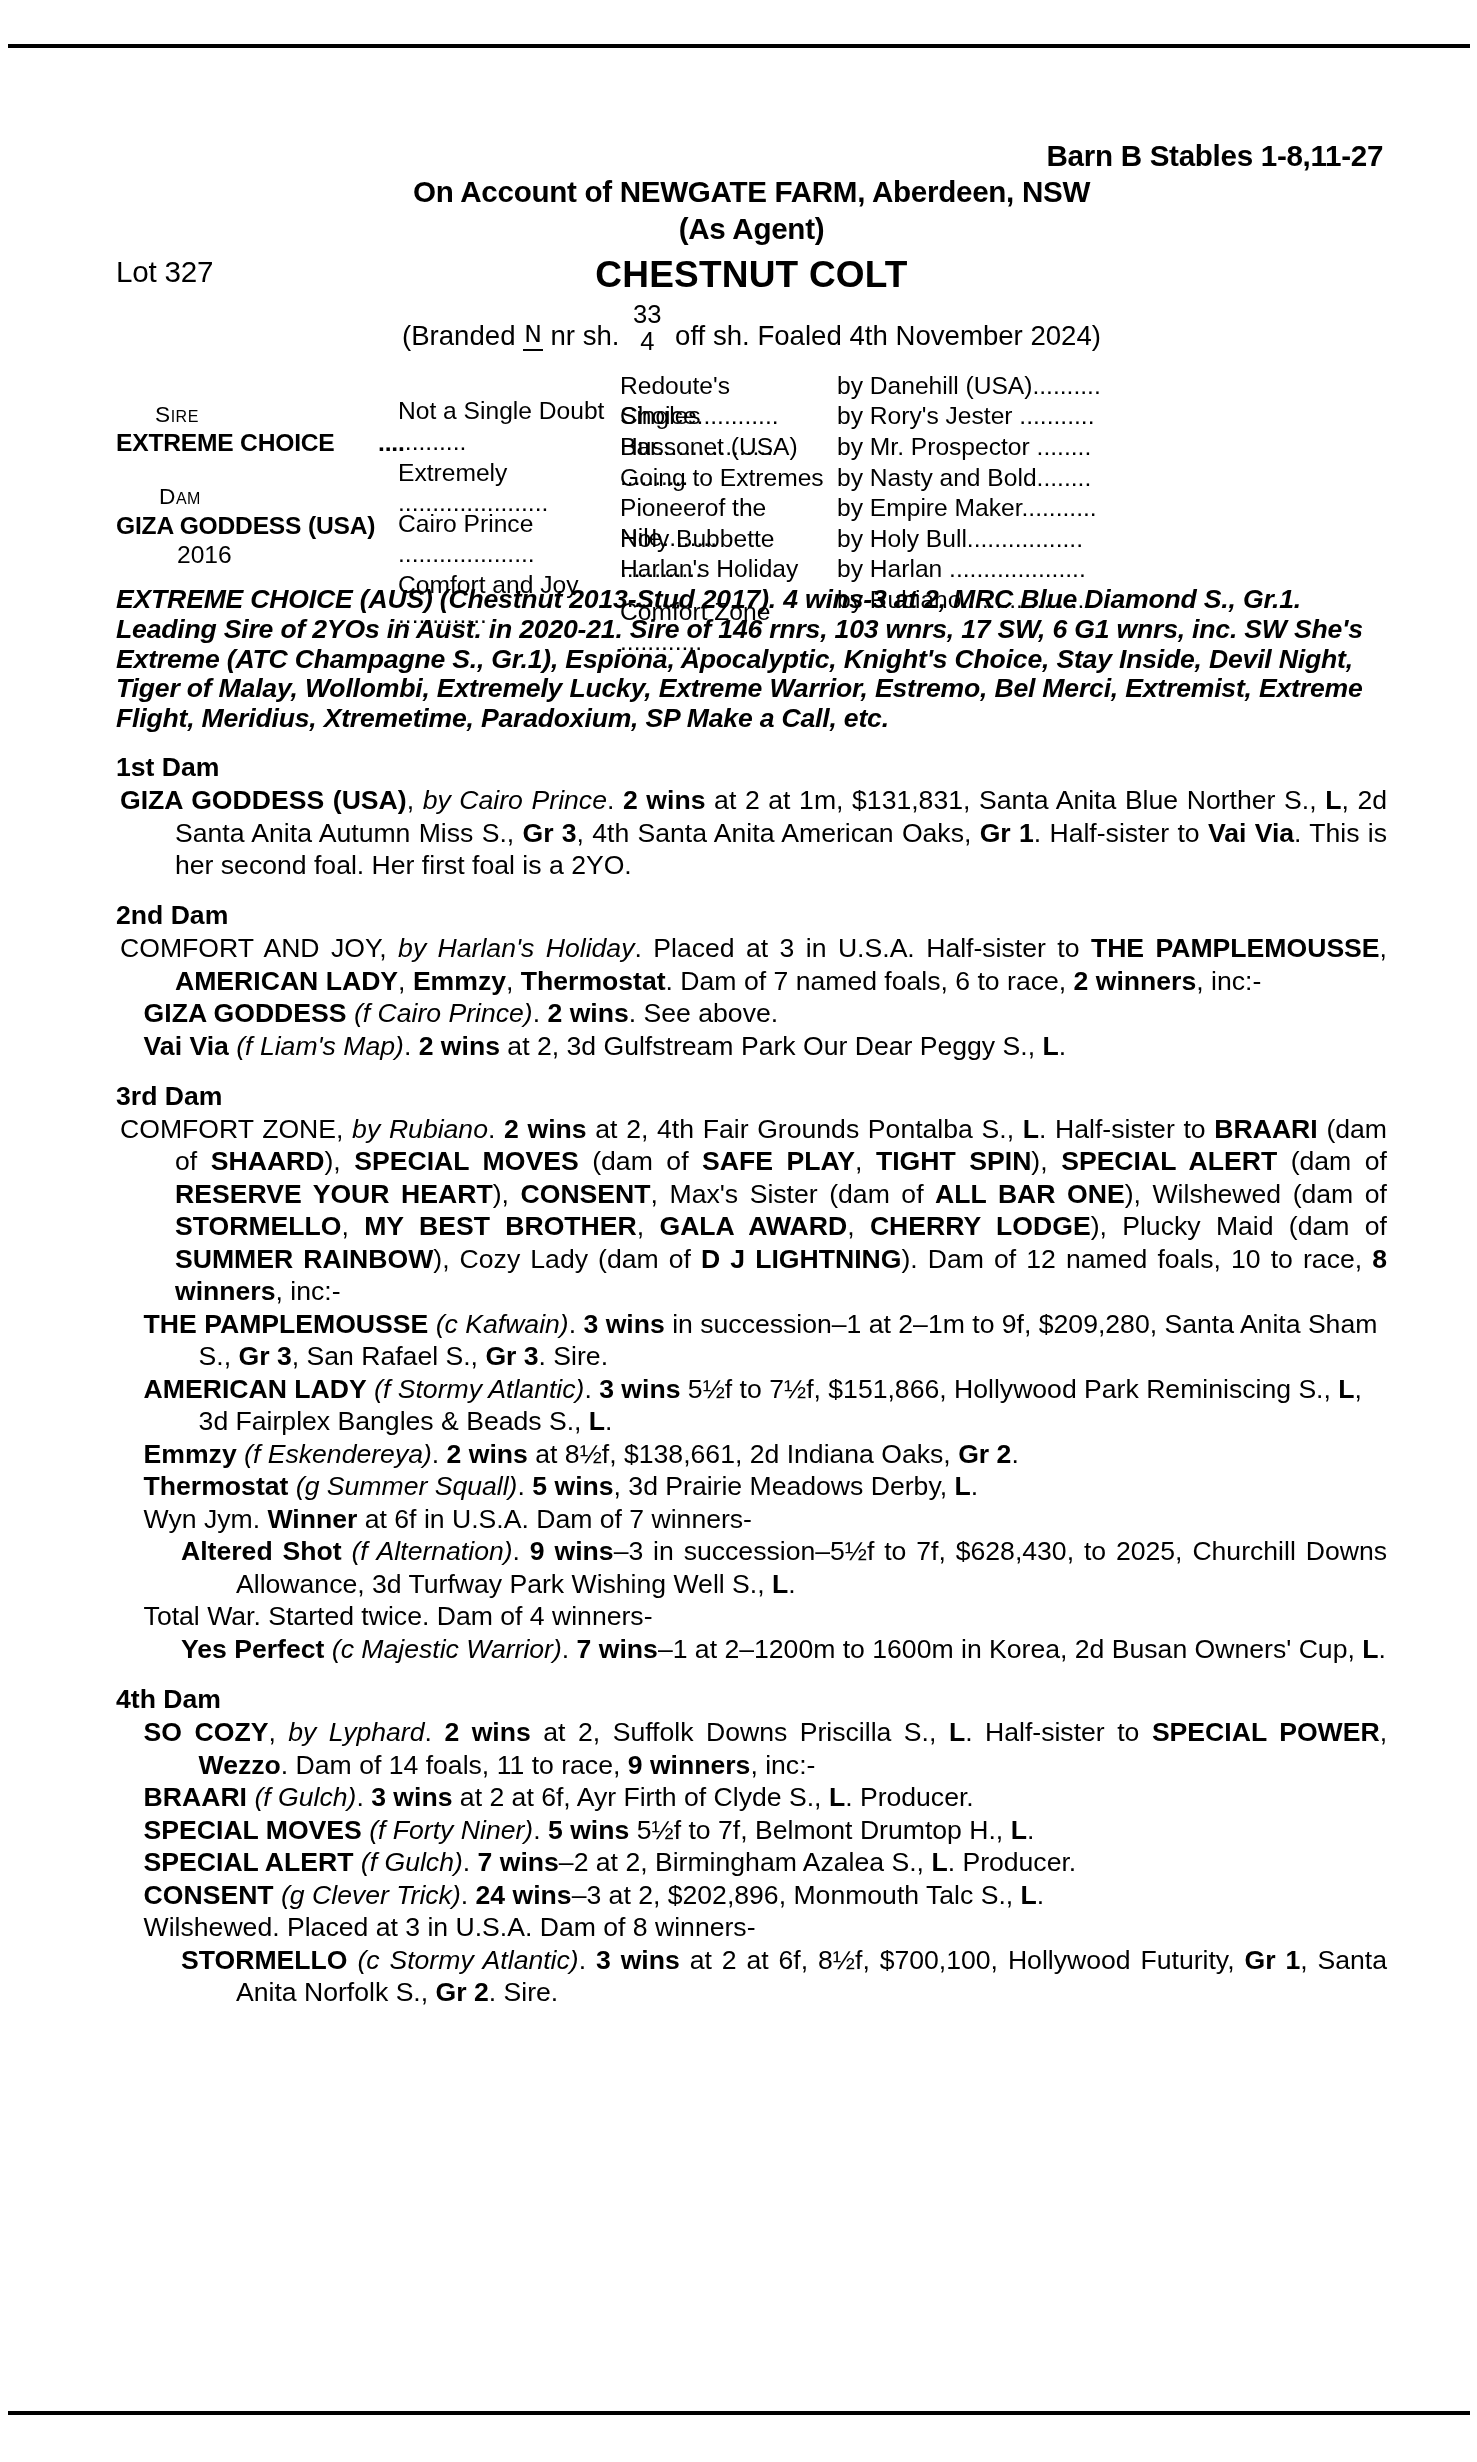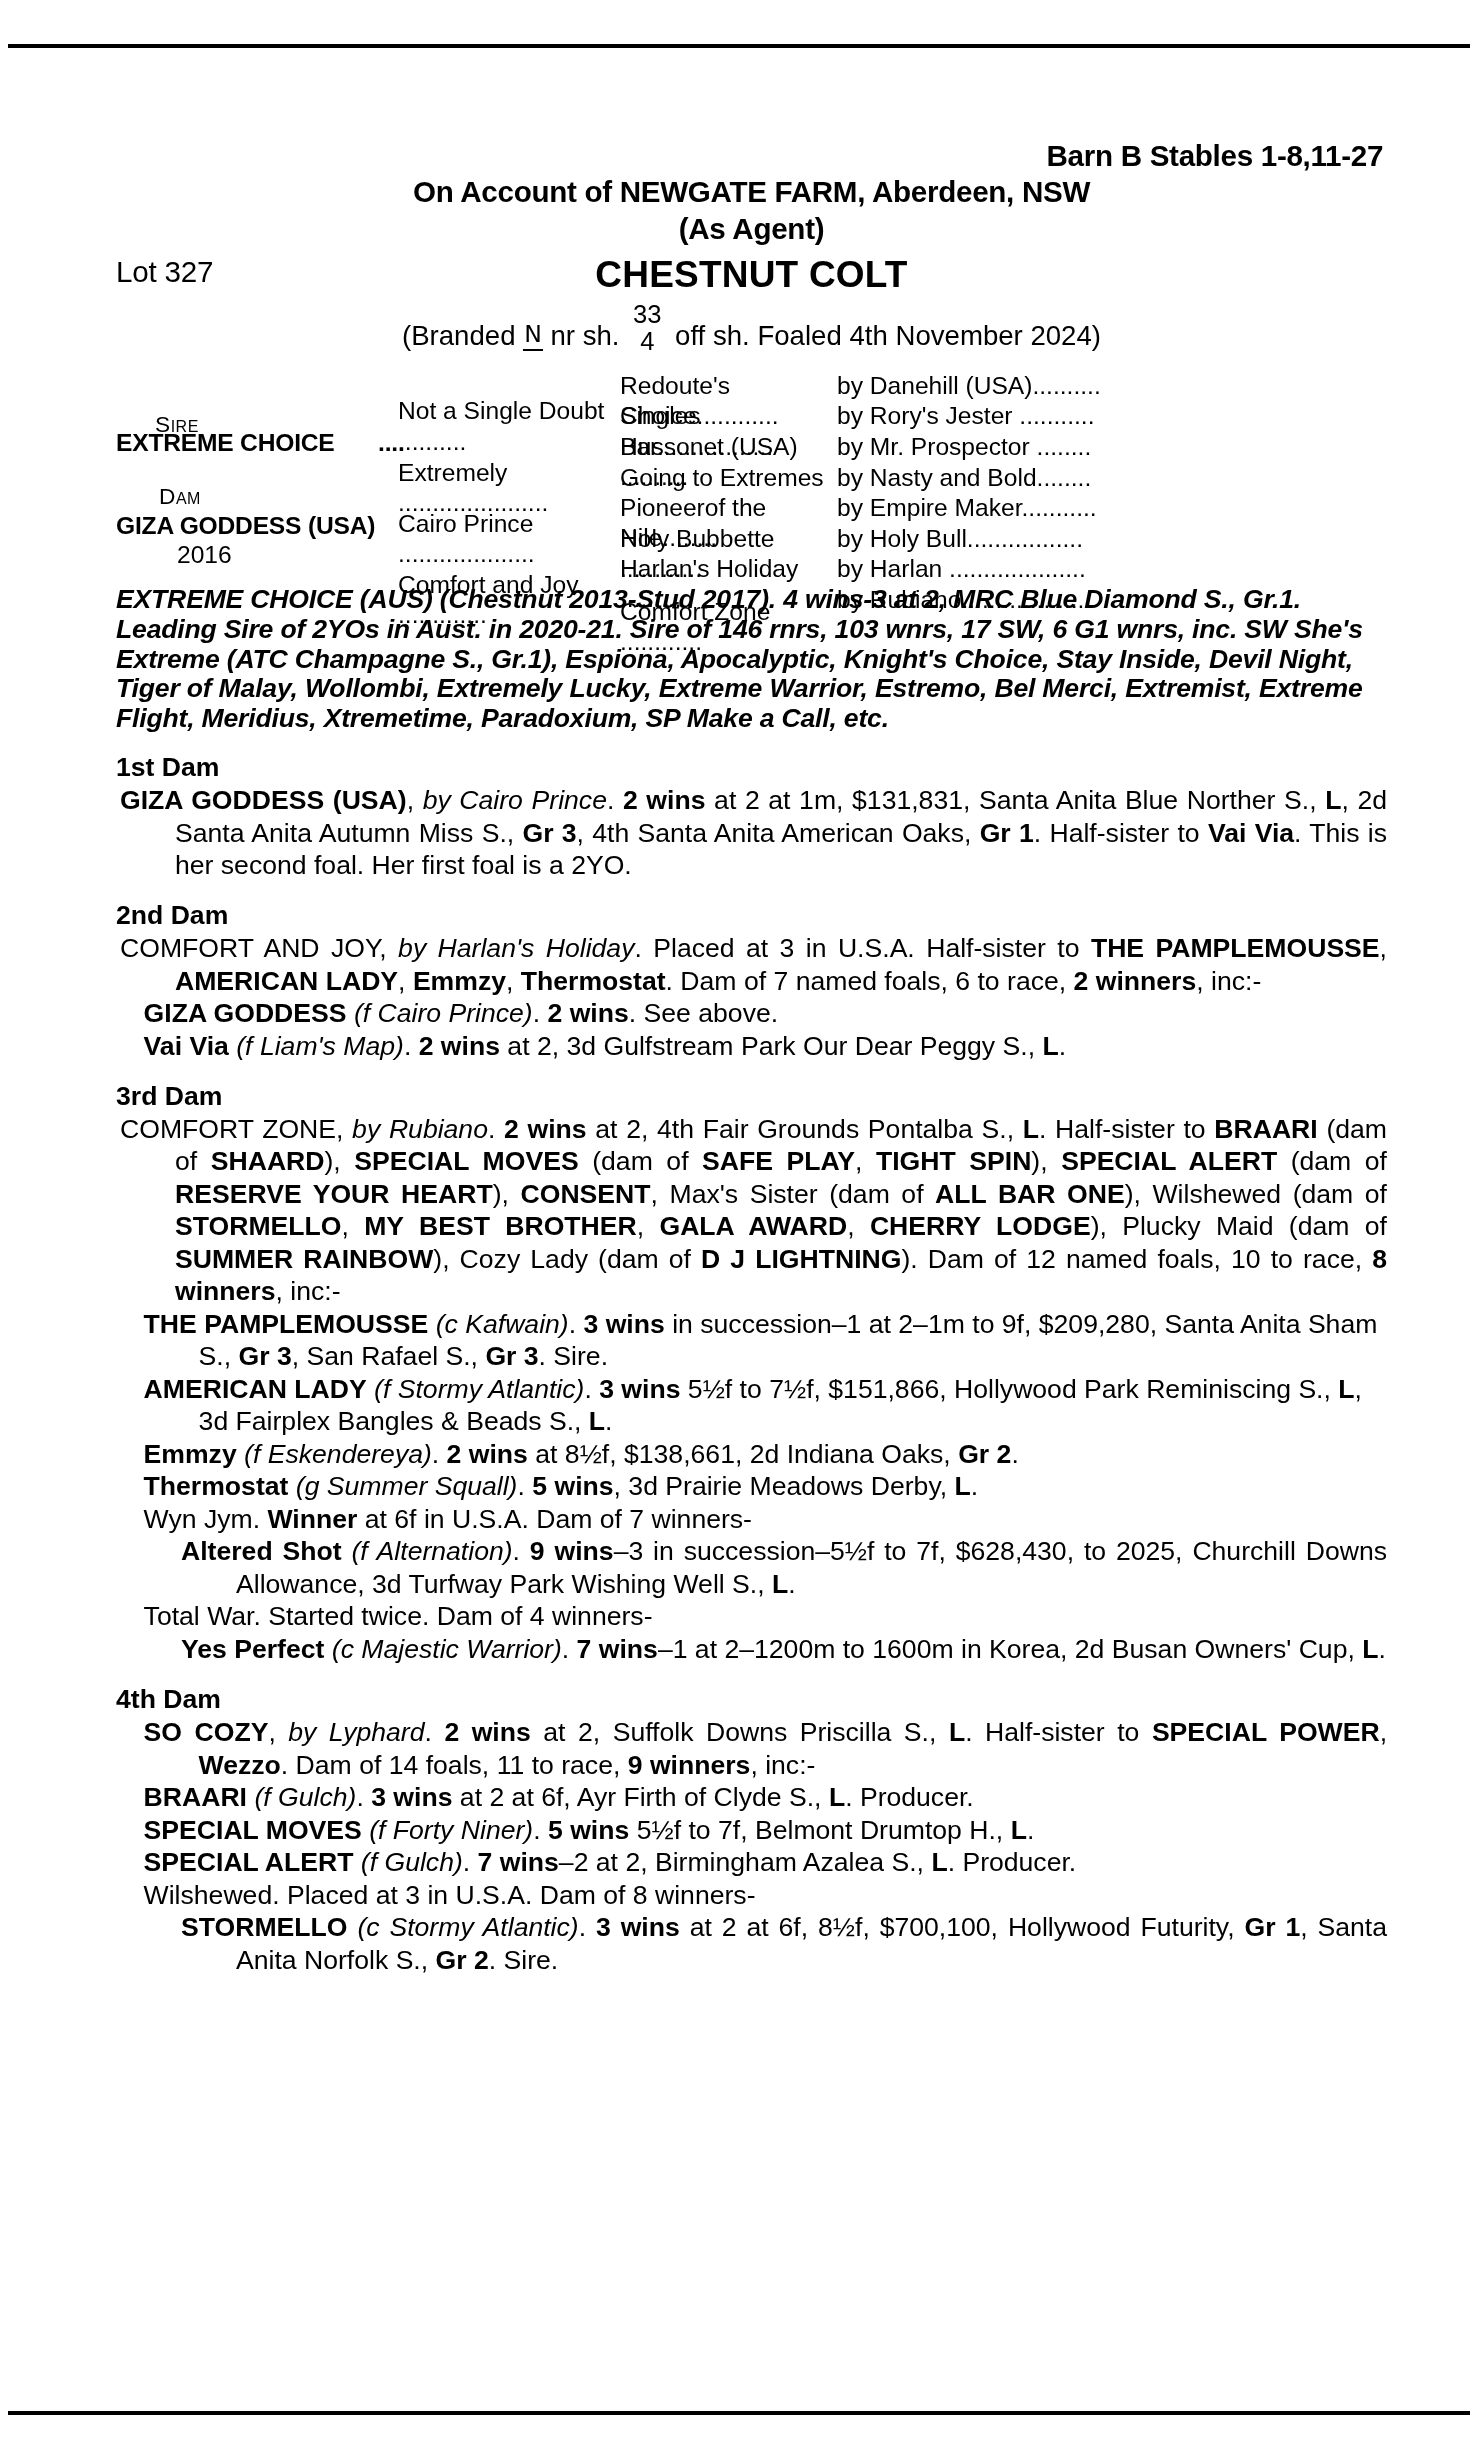--- a/index.html
+++ b/index.html
@@ -130,21 +130,21 @@
     letter-spacing: -0.2px;
   }
   .ped .yr {
     position: absolute;
     font-size: 24.6px;
   }
   .ped .g2 { position: absolute; left: 282px; width: 219px; }
   .ped .g3 { position: absolute; left: 504px; width: 215px; }
   .ped .g4 { position: absolute; left: 721px; width: 296px; }
 
-  .sire-lbl  { left: 39px;  top: 38px; }
+  .sire-lbl  { left: 39px;  top: 28px; }
   .sire-name { left: 0px;   top: 57px; }
   .sire-dots { left: 262px; top: 57px; font-weight: bold; font-size: 19.7px; }
   .dam-lbl   { left: 43px;  top: 110px; }
   .dam-name  { left: 0px;   top: 140px; }
   .dam-yr    { left: 61px;  top: 169px; }
 
   
   .sirestats {
     margin-top: 17.7px;
     font-weight: bold;
@@ -259,19 +259,20 @@
         <div class="para hang2 last-left">Total War. Started twice. Dam of 4 winners-</div>
         <div class="para hang3"><b>Yes Perfect</b> <i>(c Majestic Warrior)</i>. <b>7 wins</b>–1 at 2–1200m to 1600m in Korea, 2d Busan Owners' Cup, <b>L</b>.</div>
       </div>
 
     <div class="dam-head">4th Dam</div>
     <div class="para hang2"><b>SO COZY</b>, <i>by Lyphard</i>. <b>2 wins</b> at 2, Suffolk Downs Priscilla S., <b>L</b>. Half-sister to <b>SPECIAL POWER</b>, <b>Wezzo</b>. Dam of 14 foals, 11 to race, <b>9 winners</b>, inc:-</div>
     <div class="progeny-list">
         <div class="para hang2 last-left"><b>BRAARI</b> <i>(f Gulch)</i>. <b>3 wins</b> at 2 at 6f, Ayr Firth of Clyde S., <b>L</b>. Producer.</div>
         <div class="para hang2 last-left"><b>SPECIAL MOVES</b> <i>(f Forty Niner)</i>. <b>5 wins</b> 5½f to 7f, Belmont Drumtop H., <b>L</b>.</div>
         <div class="para hang2 last-left"><b>SPECIAL ALERT</b> <i>(f Gulch)</i>. <b>7 wins</b>–2 at 2, Birmingham Azalea S., <b>L</b>. Producer.</div>
+        <div class="para hang2 last-left"><b>CONSENT</b> <i>(g Clever Trick)</i>. <b>24 wins</b>–3 at 2, $202,896, Monmouth Talc S., <b>L</b>.</div>
         <div class="para hang2 last-left">Wilshewed. Placed at 3 in U.S.A. Dam of 8 winners-</div>
         <div class="para hang3"><b>STORMELLO</b> <i>(c Stormy Atlantic)</i>. <b>3 wins</b> at 2 at 6f, 8½f, $700,100, Hollywood Futurity, <b>Gr 1</b>, Santa Anita Norfolk S., <b>Gr 2</b>. Sire.</div>
       </div>
 
   </div>
 </div>
 
 
 </body></html>

